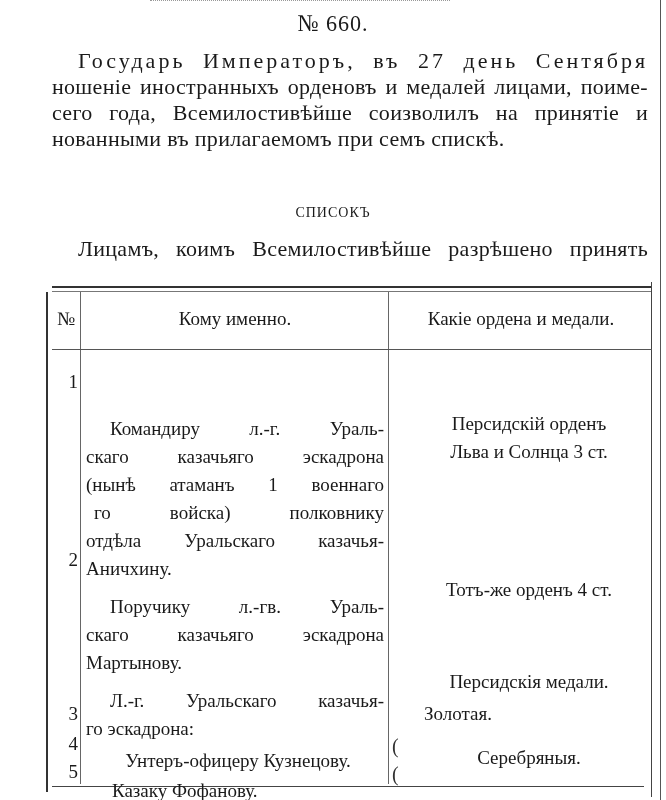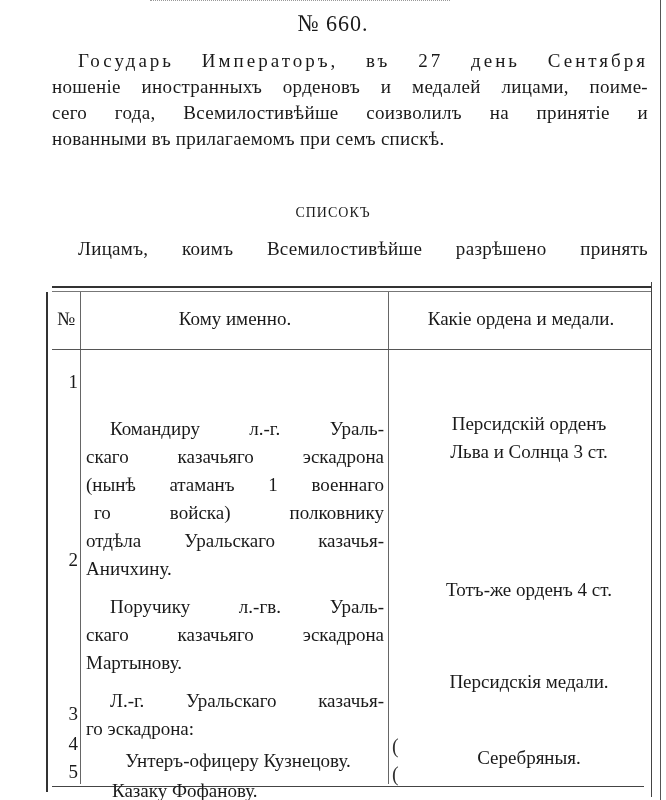--- a/index.html
+++ b/index.html
@@ -37,21 +37,21 @@
       top: 10px; left: 0; width: 666px;
       text-align: center;
       font-size: 24px;
       letter-spacing: 1px;
       transform: scaleX(0.92);
     }
     .para {
       position: absolute;
       left: 52px;
       width: 596px;
-      font-size: 19px;
+      font-size: 22px;
       line-height: 26px;
       letter-spacing: 0.3px;
     }
     .para .line { display: block; white-space: nowrap; text-align: justify; text-align-last: justify; }
     .para .line.first { text-indent: 26px; }
     .para .line.last { text-align-last: left; }
     .spaced { letter-spacing: 3px; }
     .list-title {
       position: absolute;
       top: 205px; left: 0; width: 666px;
@@ -207,20 +207,23 @@
     <span class="line last">го эскадрона:</span>
   </div>
   <div class="what-block" style="top:668px;">
     <span class="line">Персидскія медали.</span>
   </div>
 
   <div class="row-num" style="top:700px;">3</div>
   <div class="who-block" style="top:700px;">
     <span class="line center" style="padding-left:6px;">Унтеръ-офицеру Кузнецову.</span>
   </div>
+  <div class="what-block" style="top:700px; text-align:left; padding-left:24px; width:234px;">
+    <span class="line">Золотая.</span>
+  </div>
 
   <div class="row-num" style="top:730px;">4</div>
   <div class="who-block" style="top:730px;">
     <span class="line" style="padding-left:26px; text-align:left; text-align-last:left;">Казаку Фофанову.</span>
   </div>
   <div class="brace" style="top:732px;">(</div>
 
   <div class="row-num" style="top:758px;">5</div>
   <div class="who-block" style="top:758px;">
     <span class="line" style="padding-left:42px; text-align:left; text-align-last:left; white-space:pre;">—     Хорошхину.</span>

